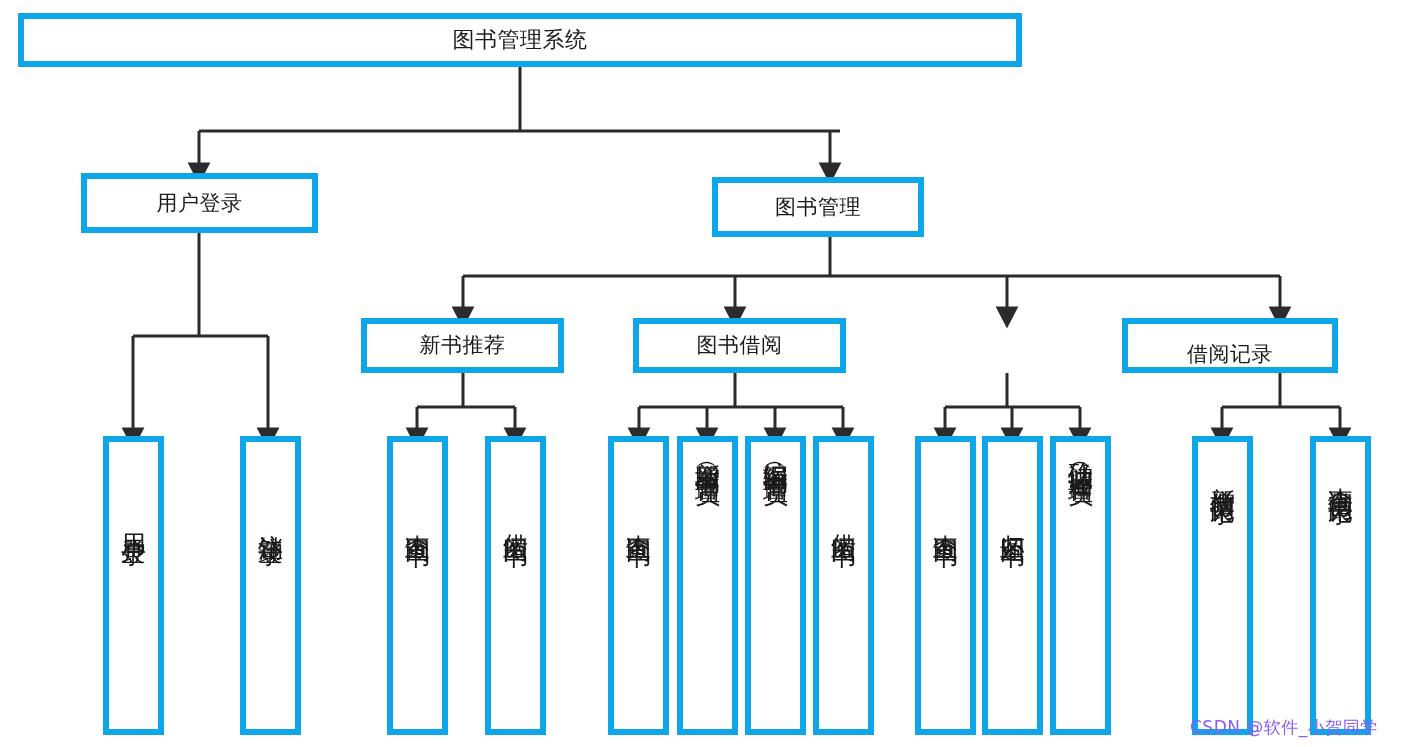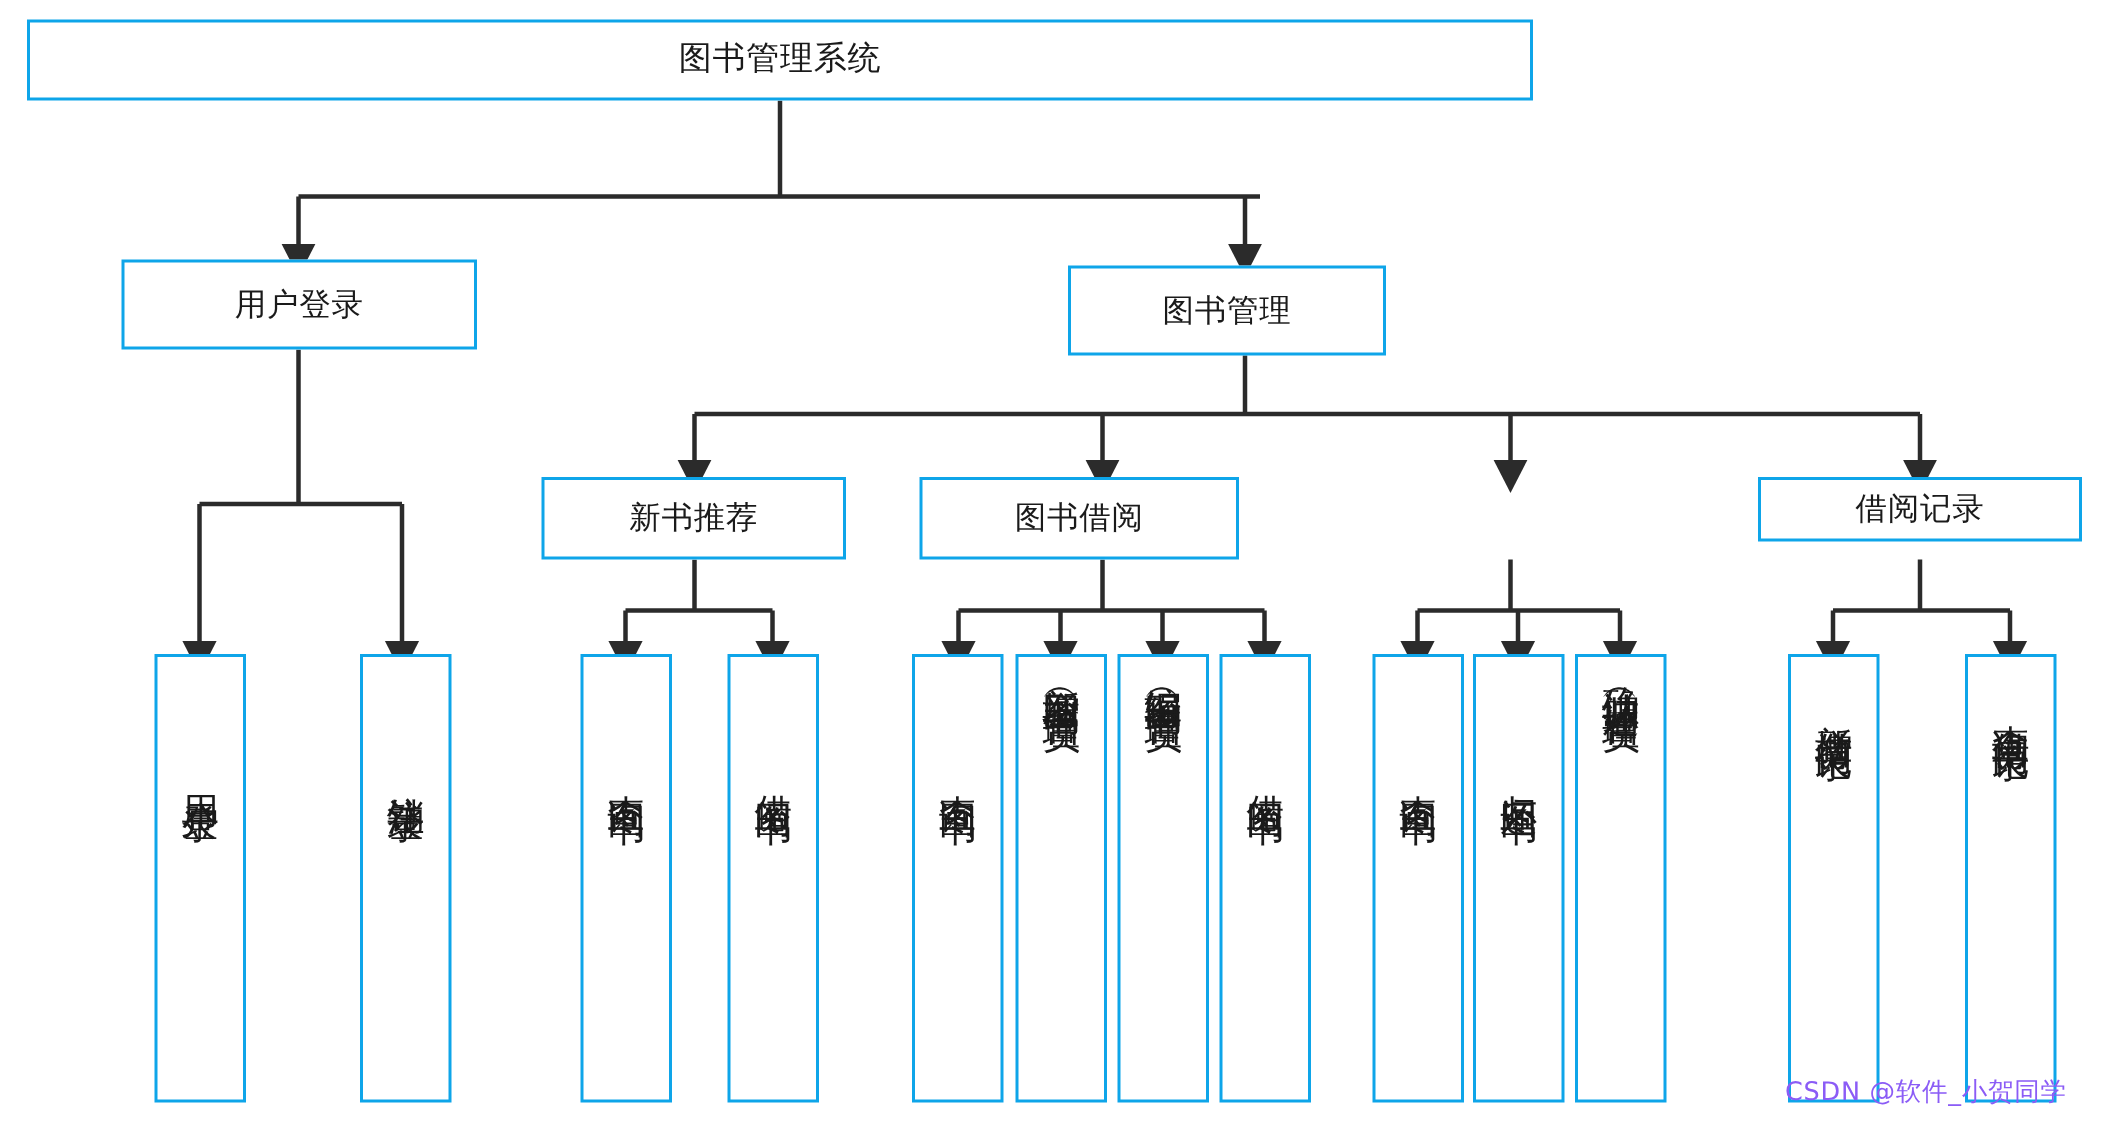--- a/index.html
+++ b/index.html
@@ -23,21 +23,21 @@
     left: 0;
     top: 0;
     width: 1405px;
     height: 747px;
     pointer-events: none;
   }
   .node {
     position: absolute;
     box-sizing: border-box;
     background: #ffffff;
-    border: 2px solid #0ea5e9;
+    border: 6px solid #0ea5e9;
     display: flex;
     align-items: center;
     justify-content: center;
     color: #1a1a1a;
   }
   .node .node-label {
     display: block;
     text-align: center;
     line-height: 1.18;
     letter-spacing: 0.5px;
@@ -141,26 +141,26 @@
   </div>
 
   <div class="node horiz" style="left:712px; top:177px; width:212px; height:60px;">
     <span class="node-label">图书管理</span>
   </div>
 
   <div class="node horiz" style="left:361px; top:318px; width:203px; height:55px;">
     <span class="node-label">新书推荐</span>
   </div>
 
-  <div class="node horiz" style="left:613px; top:318px; width:213px; height:55px;">
+  <div class="node horiz" style="left:633px; top:318px; width:213px; height:55px;">
     <span class="node-label">图书借阅</span>
   </div>
 
 
-  <div class="node horiz" style="left:1172px; top:318px; width:216px; height:43px;">
+  <div class="node horiz" style="left:1122px; top:318px; width:216px; height:55px;align-items:flex-end;">
     <span class="node-label">借阅记录</span>
   </div>
 
   <div class="node vert" style="left:103px; top:436px; width:61px; height:299px; padding-top:72px;">
     <span class="node-label">用户登录</span>
   </div>
 
   <div class="node vert" style="left:240px; top:436px; width:61px; height:299px; padding-top:72px;">
     <span class="node-label">注销登录</span>
   </div>

